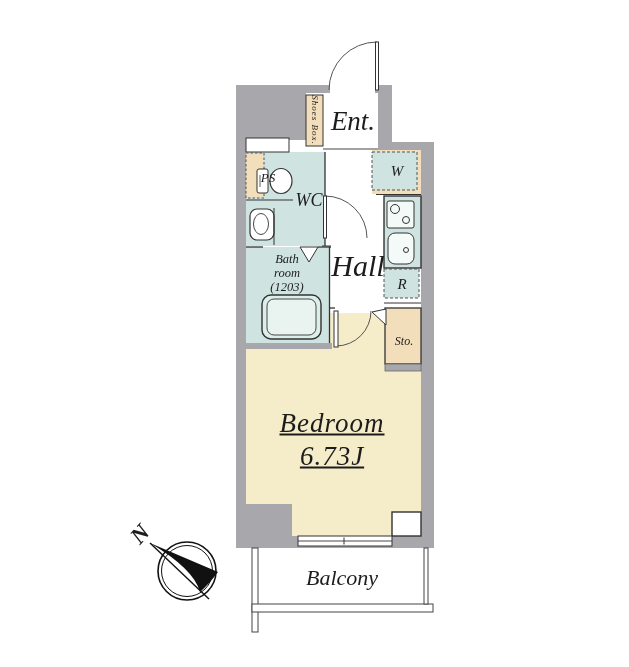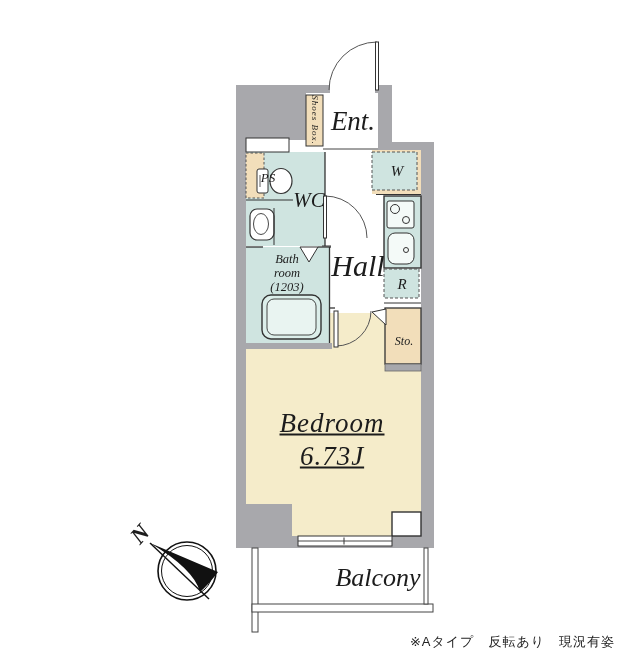--- a/index.html
+++ b/index.html
@@ -2,24 +2,24 @@
 <html><head>
 <meta charset="utf-8">
 <style>
   html,body{margin:0;padding:0;background:#ffffff;}
   .canvas{position:relative;width:629px;height:667px;background:#fff;overflow:hidden;
           font-family:"Liberation Serif","DejaVu Serif",serif;}
   .canvas svg{position:absolute;left:0;top:0;}
   .lbl{position:absolute;font-style:italic;color:#1c1c1c;white-space:nowrap;
        transform:translate(-50%,-50%);line-height:1;}
   .lbl-ent{font-size:27px;}
-  .lbl-wc{font-size:21px;}
+  .lbl-wc{font-size:18px;}
   .lbl-hall{font-size:30px;}
   .lbl-room{font-size:27px;letter-spacing:1px;}
-  .lbl-balcony{font-size:26px;margin-left:36px;}
+  .lbl-balcony{font-size:22px;}
   .lbl-sto{font-size:12px;}
   .lbl-small{font-size:15px;}
   .lbl-ps{font-size:13px;}
   .lbl-bath{font-size:12.5px;text-align:center;line-height:14px;}
   .lbl-shoes{font-size:9px;writing-mode:vertical-rl;letter-spacing:1px;}
   .lbl-n{font-size:23px;font-weight:600;transform:translate(-50%,-50%) rotate(-48deg);}
   .footnote{position:absolute;left:350px;top:633px;width:265px;text-align:right;
             font-family:"Liberation Sans","DejaVu Sans",sans-serif;font-style:normal;
             font-size:13px;letter-spacing:1px;color:#222;}
 </style>
@@ -125,14 +125,13 @@
   </div>
   <div class="lbl lbl-hall" style="left:358px;top:266px;">Hall</div>
   <div class="lbl lbl-small" style="left:397px;top:171px;">W</div>
   <div class="lbl lbl-small" style="left:402px;top:284px;">R</div>
   <div class="lbl lbl-sto" style="left:404px;top:341px;">Sto.</div>
   <div class="lbl lbl-room" style="left:332px;top:423px;text-decoration:underline;">Bedroom</div>
   <div class="lbl lbl-room" style="left:332px;top:456px;text-decoration:underline;">6.73J</div>
   <div class="lbl lbl-balcony" style="left:342px;top:578px;">Balcony</div>
   <div class="lbl lbl-n" style="left:140px;top:534px;">N</div>
 
-  <div class="footnote">※Aタイプ　反転あり　現況有姿</div>
 </div>
 
 </body></html>

